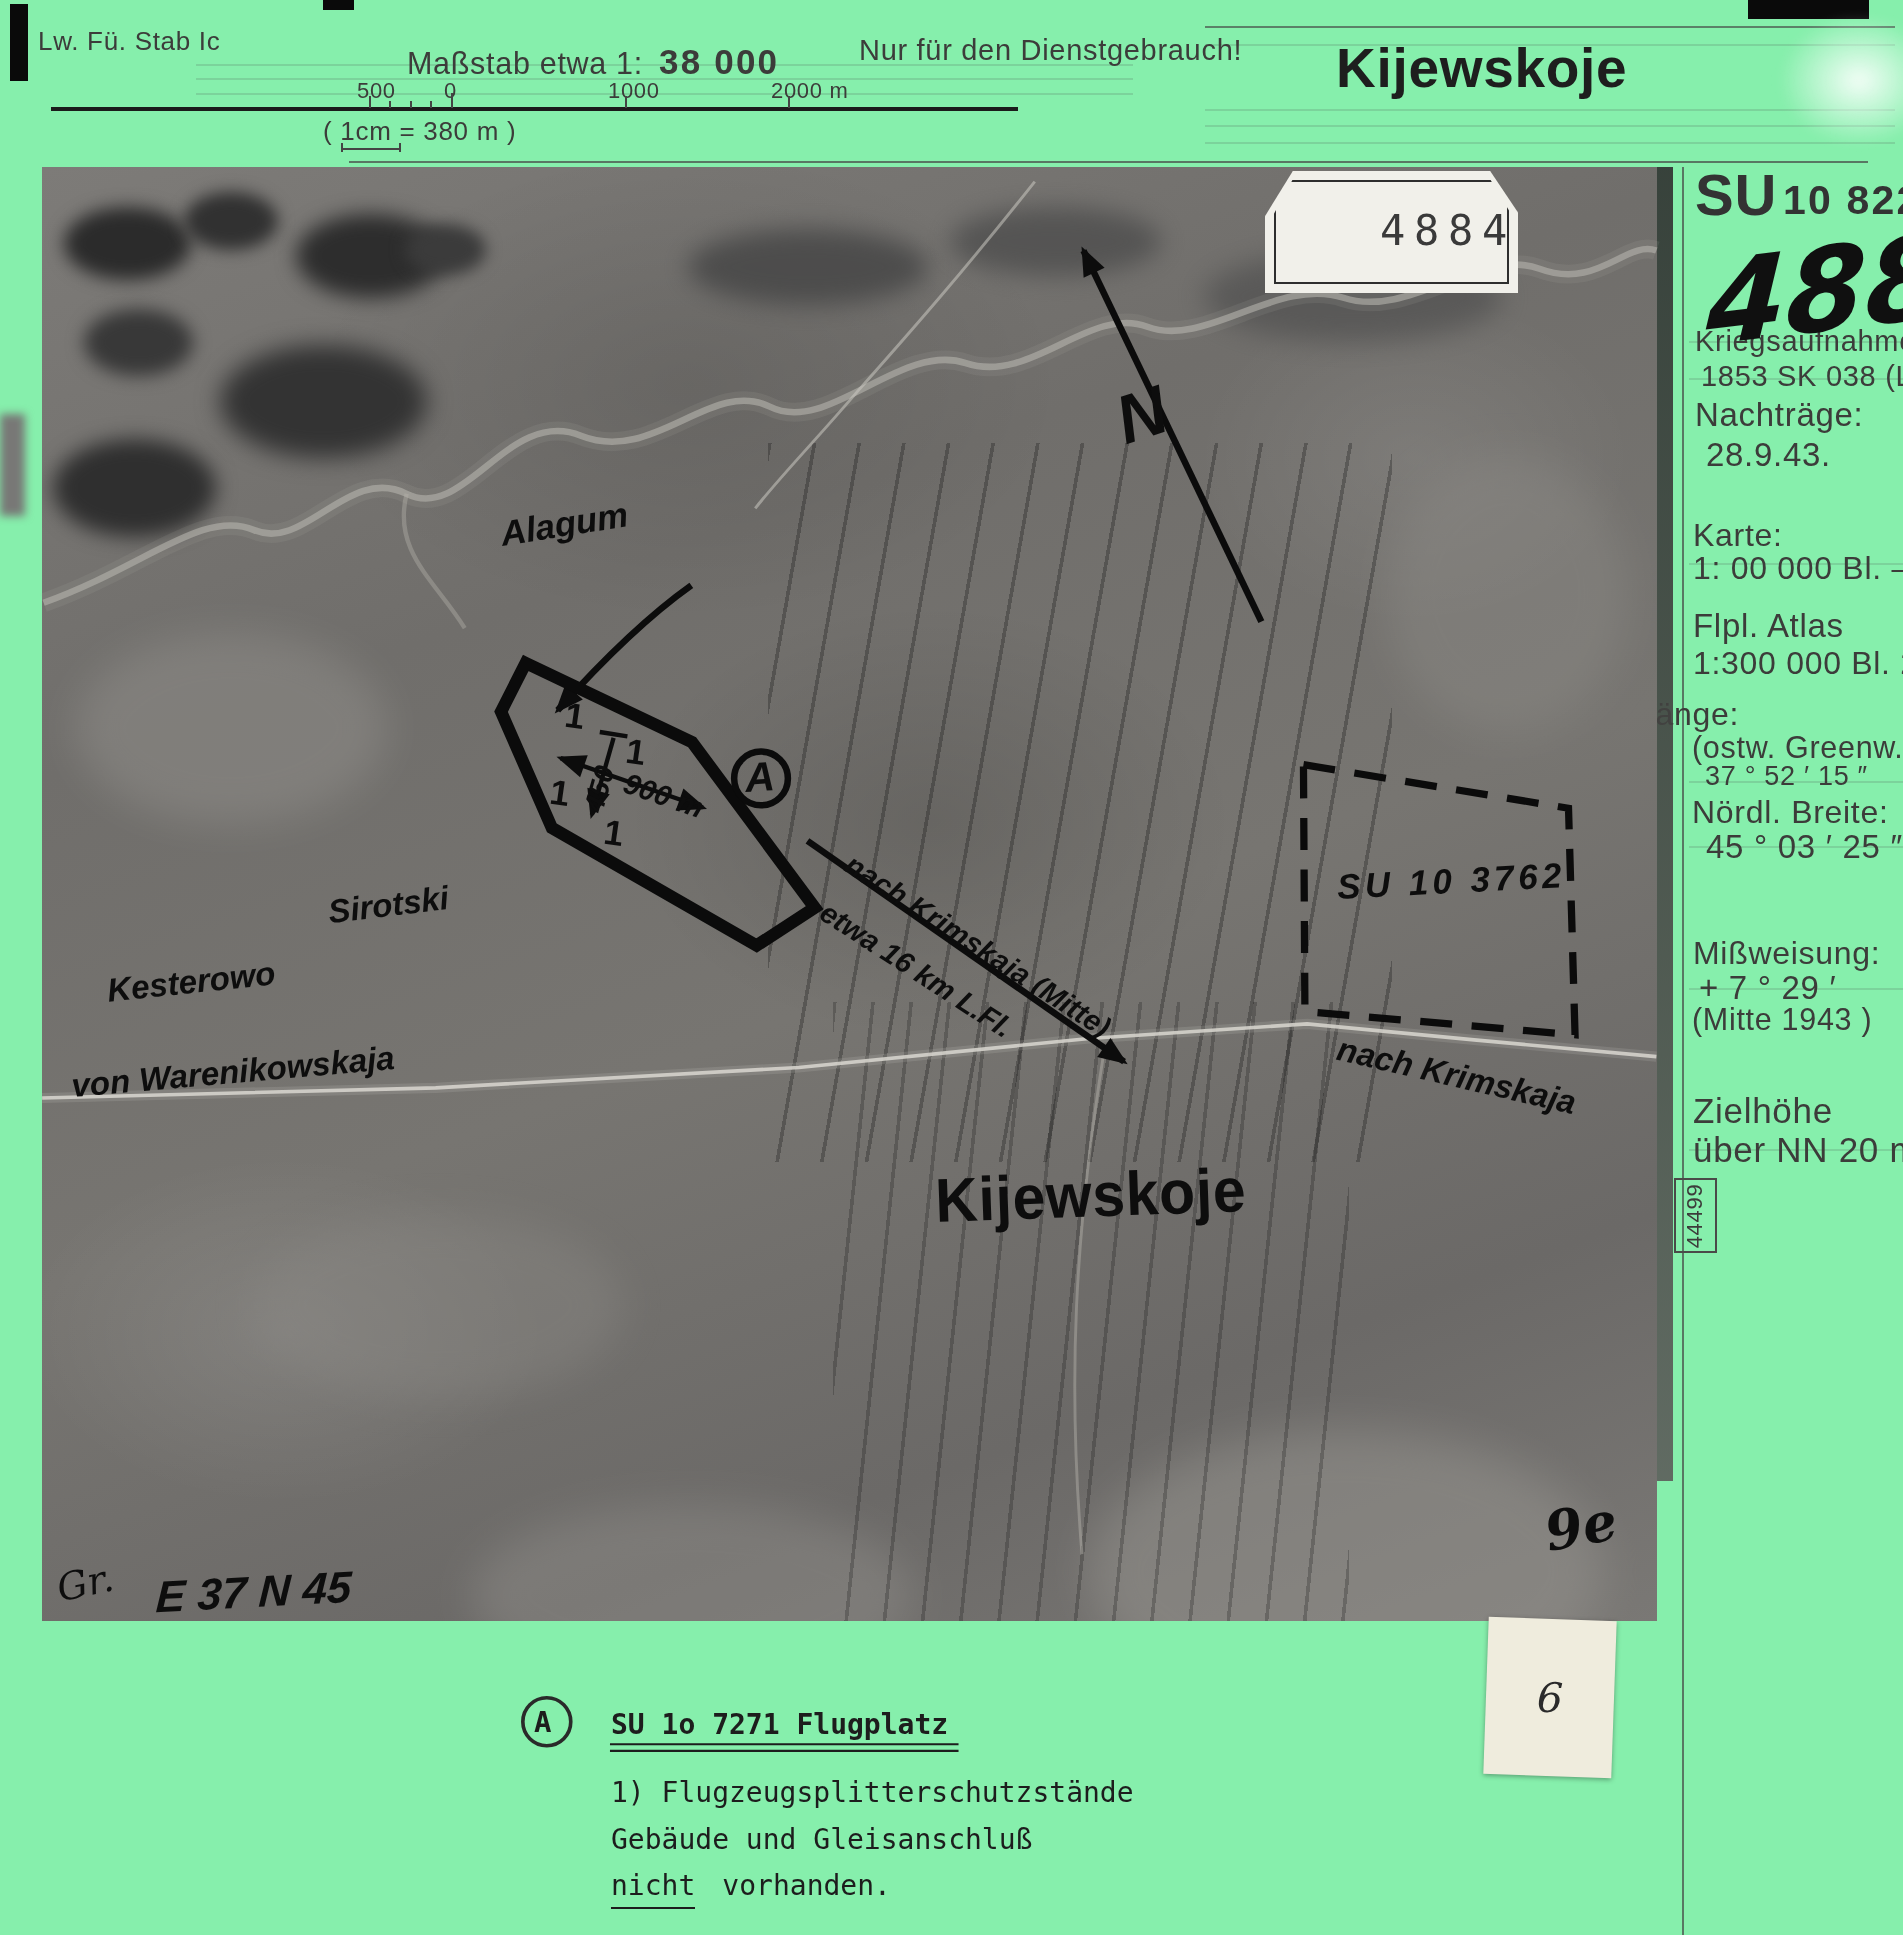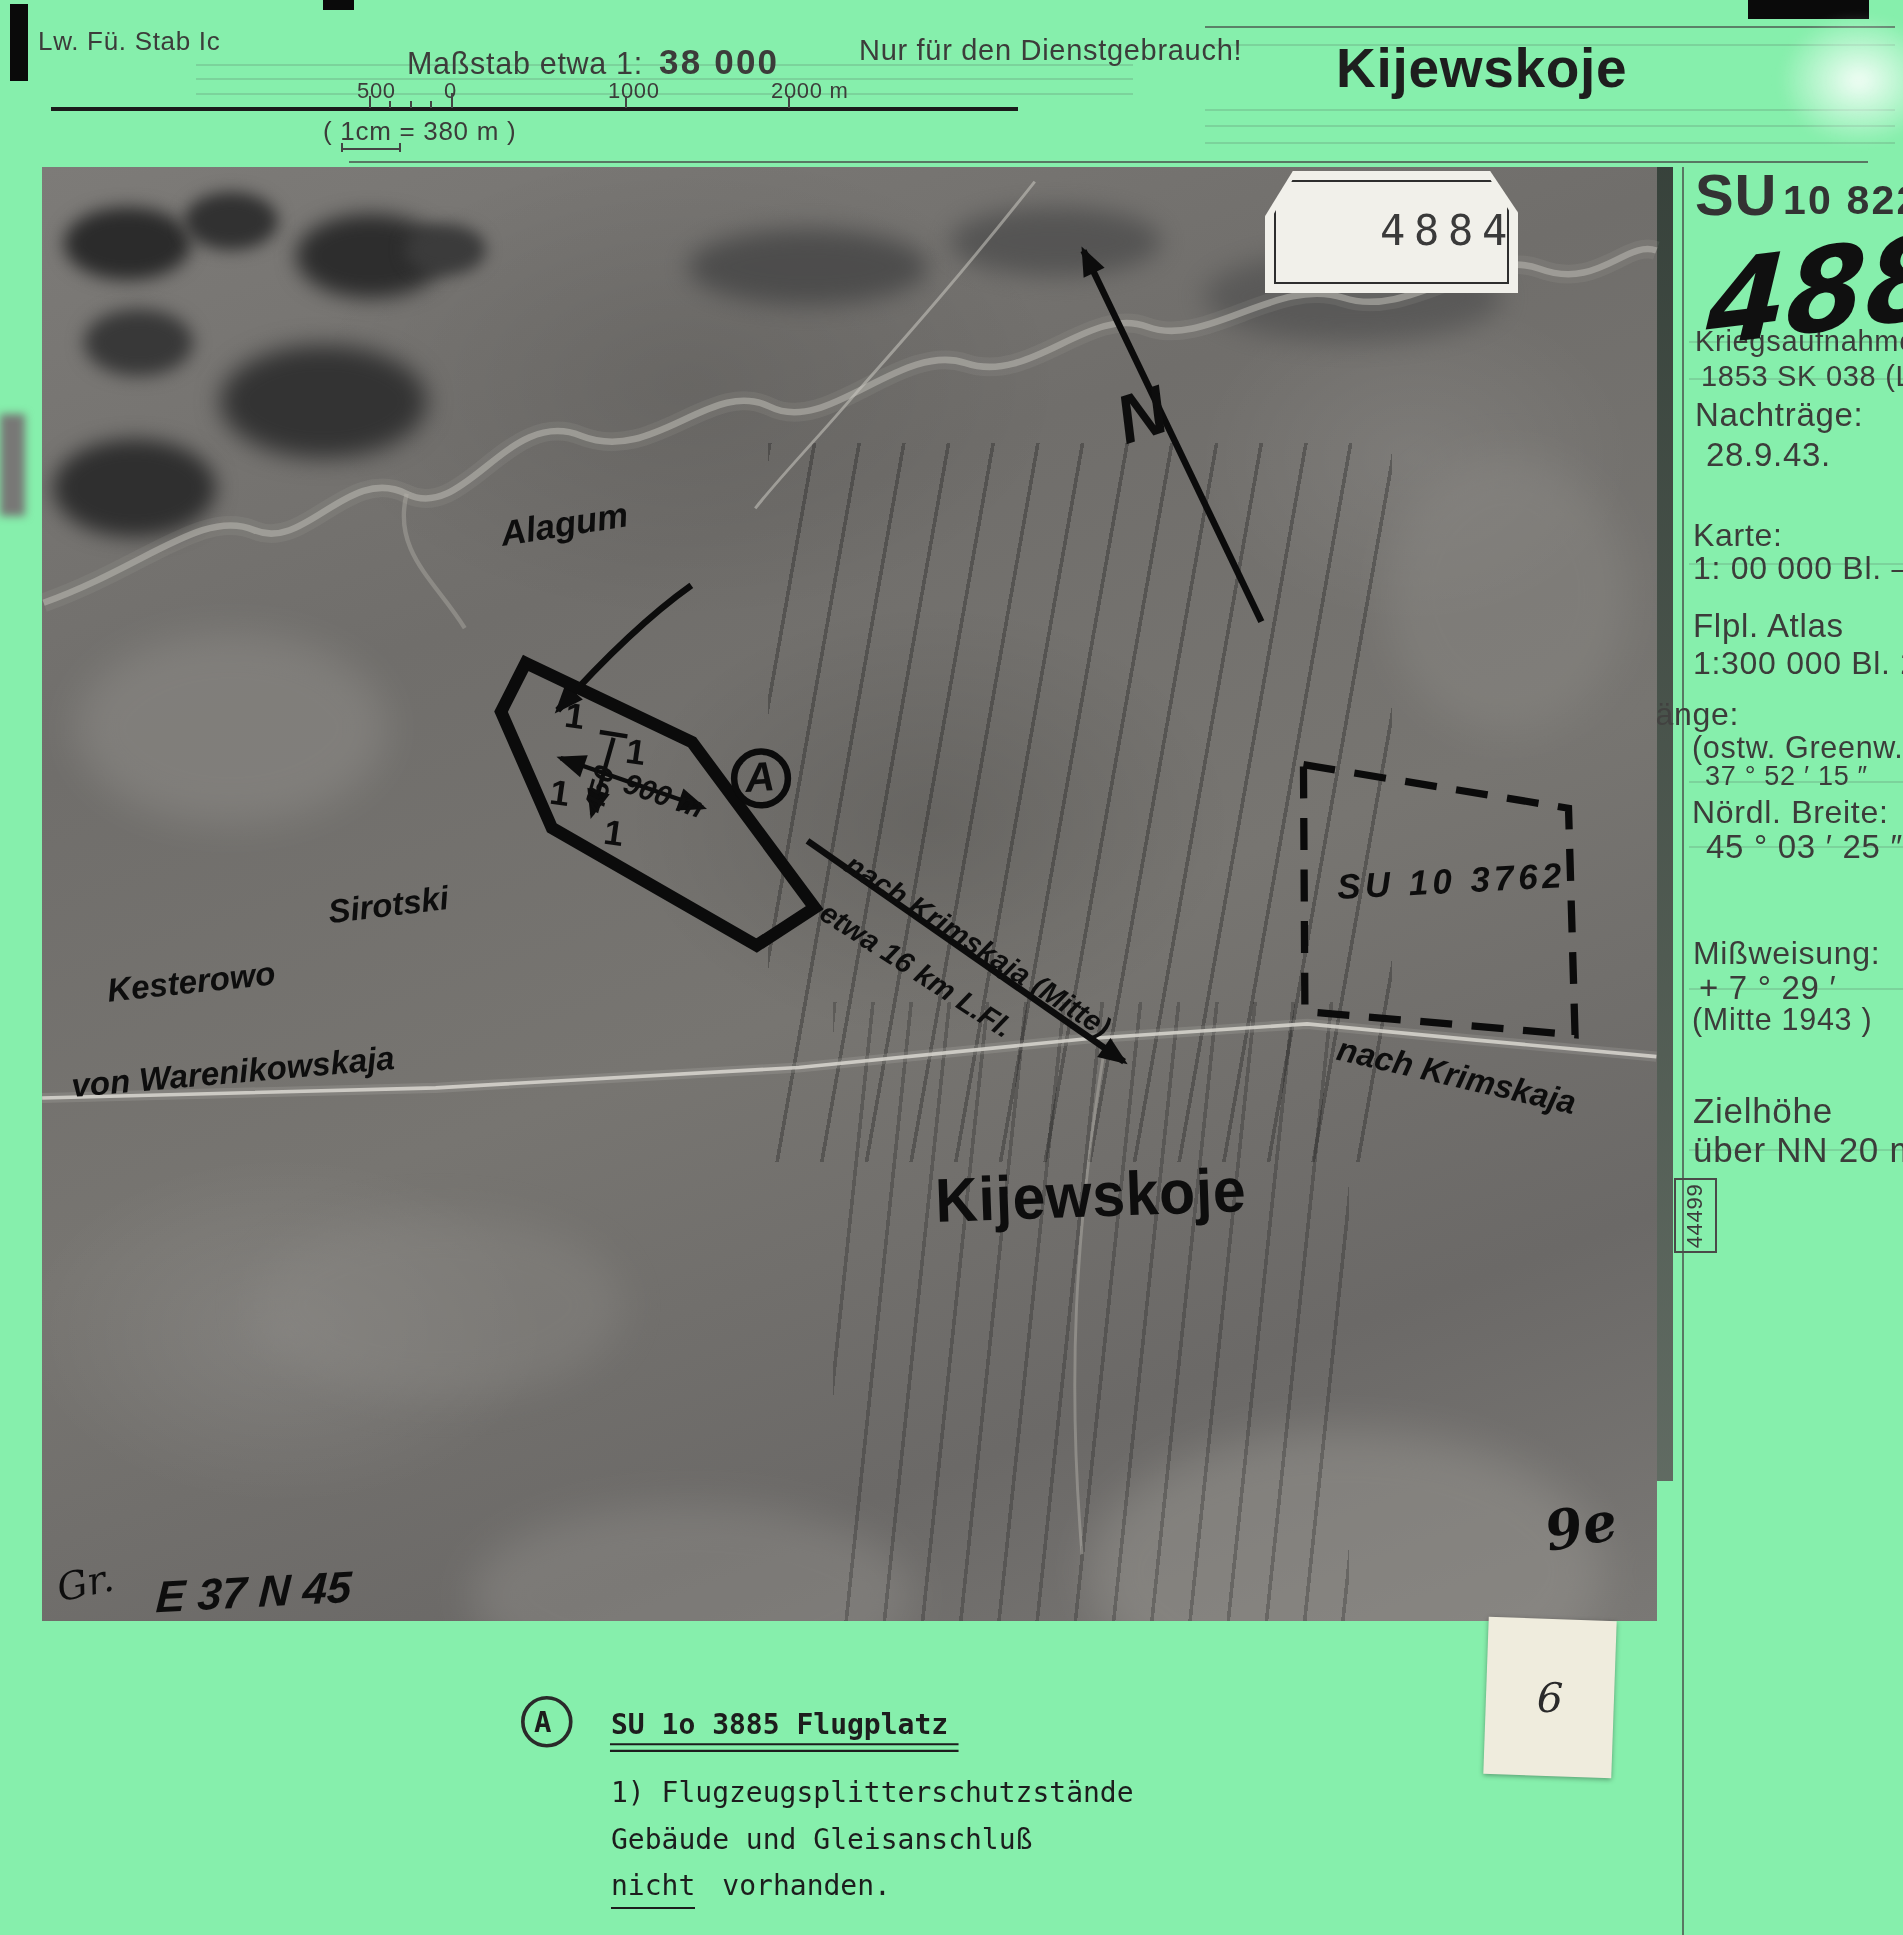--- a/index.html
+++ b/index.html
@@ -196,21 +196,21 @@
   <div class="form" style="left:1693px;top:935px;font-size:32px">Mißweisung:</div>
   <div class="form" style="left:1699px;top:969px;font-size:33px">+ 7 ° 29 ′</div>
   <div class="form" style="left:1692px;top:1002px;font-size:30.5px">(Mitte 1943 )</div>
   <div class="form" style="left:1693px;top:1091px;font-size:35px">Zielhöhe</div>
   <div class="form" style="left:1693px;top:1130px;font-size:35px">über NN 20   m</div>
   <div class="abs" style="left:1674px;top:1178px;width:39px;height:71px;border:2.2px solid #4a4a48;display:flex;align-items:center;justify-content:center">
     <span style="transform:rotate(-90deg);font-family:'Liberation Sans',sans-serif;font-size:22px;color:#3c3c3a;letter-spacing:0.7px;white-space:nowrap">44499</span>
   </div>
 
   <div class="typ" style="left:534px;top:1705px;font-size:29px;font-weight:700">A</div>
-  <div class="typ" style="left:611px;top:1708px;font-size:28px;font-weight:700">SU  1o 3885 Flugplatz</div>
+  <div class="typ" style="left:611px;top:1708px;font-size:28px;font-weight:700">SU  1o 7271 Flugplatz</div>
   <div class="typ" style="left:611px;top:1776px;font-size:28px">1) Flugzeugsplitterschutzstände</div>
   <div class="typ" style="left:611px;top:1823px;font-size:28px">Gebäude und Gleisanschluß</div>
   <div class="typ" style="left:611px;top:1869px;font-size:28px">
     <span class="u">nicht</span>
     <span style="margin-left:10.2px">vorhanden.</span>
   </div>
 
   <div class="slip">
     <span style="font-family:'DejaVu Serif',serif;font-style:italic;font-size:41px;color:#2a2a2a">6</span>
   </div>

